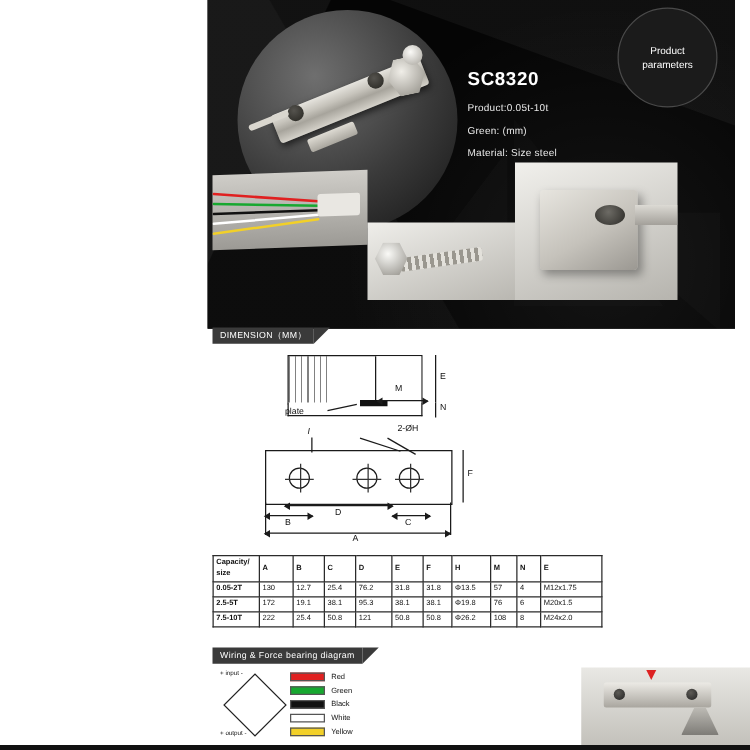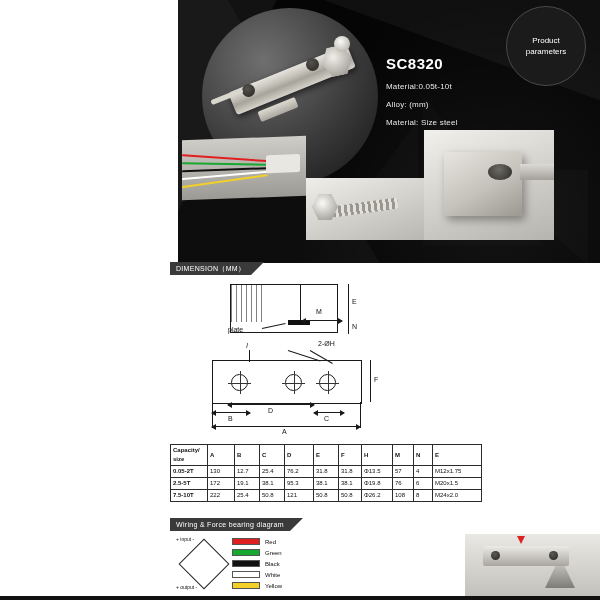--- a/index.html
+++ b/index.html
@@ -9,21 +9,21 @@
     font-family:"Liberation Sans", sans-serif;
     font-size:7px;
     color:#111;
     position:relative;
     overflow:hidden;
   }
   .page{position:relative;width:600px;height:600px;}
 
   
   .hero{
-    position:absolute;left:178px;top:0;width:422px;height:263px;
+    position:absolute;left:166px;top:0;width:422px;height:263px;
     background:#000;
     overflow:hidden;
   }
   .hero .facets{
     position:absolute;inset:0;
     background:
       linear-gradient(115deg, rgba(255,255,255,0.05) 0 18%, rgba(0,0,0,0) 18.2% 100%),
       linear-gradient(200deg, rgba(255,255,255,0.045) 0 24%, rgba(0,0,0,0) 24.2% 100%),
       linear-gradient(60deg, rgba(255,255,255,0.03) 0 35%, rgba(0,0,0,0) 35.2% 100%),
       radial-gradient(circle at 75% 80%, rgba(255,255,255,0.06), rgba(0,0,0,0) 55%),
@@ -268,22 +268,22 @@
     </div>
 
     <div class="param-circle">
       <div>
         <div>Product</div>
         <div>parameters</div>
       </div>
     </div>
 
     <div class="hero-title">SC8320</div>
-    <div class="hero-spec spec1">Material:0.05t-10t</div>
-    <div class="hero-spec spec2">Alloy: (mm)</div>
+    <div class="hero-spec spec1">Product:0.05t-10t</div>
+    <div class="hero-spec spec2">Green: (mm)</div>
     <div class="hero-spec spec3">Material:  Size steel</div>
 
     <div class="photo-wires">
       <div class="wire" style="left:0px;top:14px;width:86px;background:#e02020;transform:rotate(6deg);"></div>
       <div class="wire" style="left:0px;top:22px;width:86px;background:#17a830;transform:rotate(3deg);"></div>
       <div class="wire" style="left:0px;top:30px;width:86px;background:#111;transform:rotate(0deg);"></div>
       <div class="wire" style="left:0px;top:38px;width:86px;background:#fff;transform:rotate(-3deg);"></div>
       <div class="wire" style="left:0px;top:46px;width:86px;background:#f2d028;transform:rotate(-6deg);"></div>
       <div class="plug"></div>
     </div>

